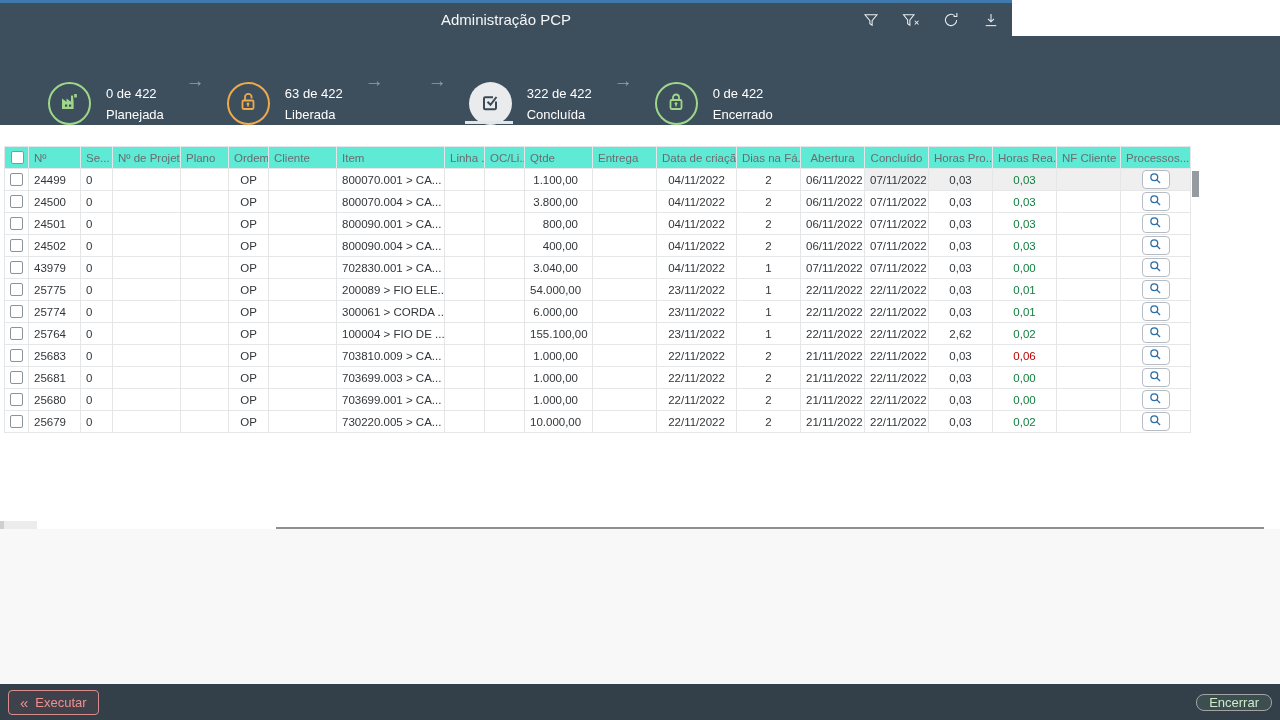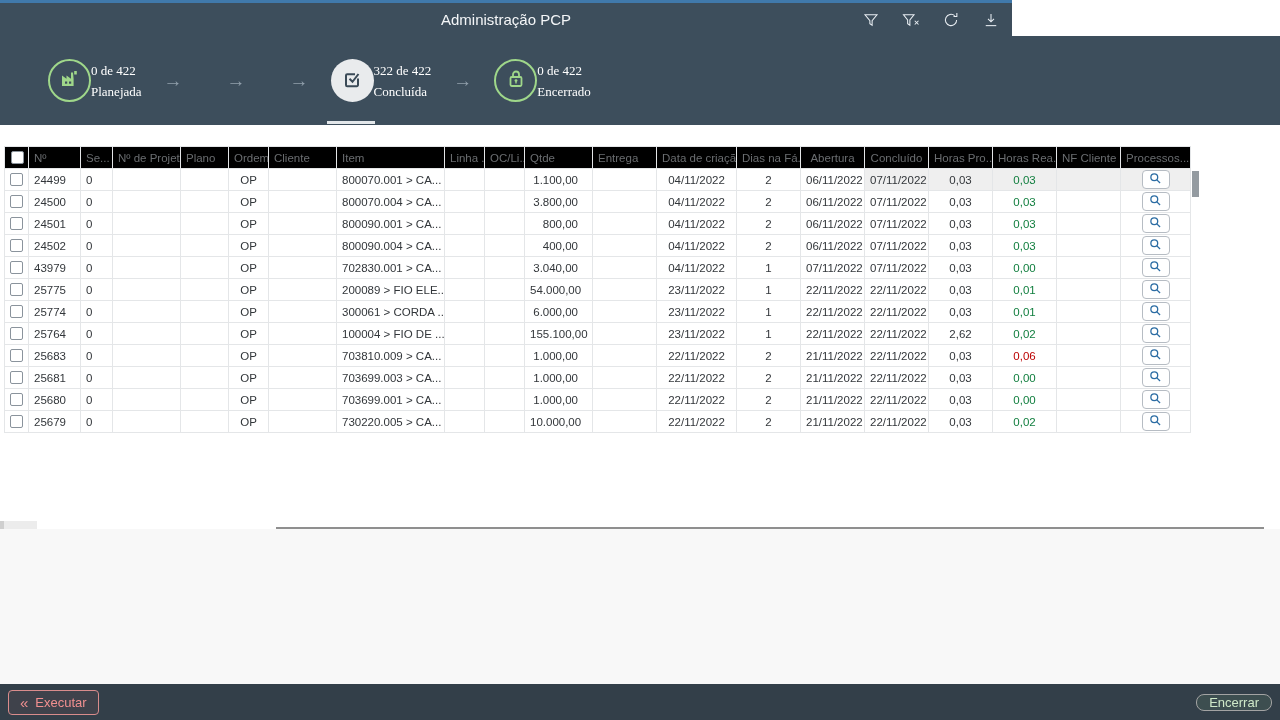--- a/index.html
+++ b/index.html
@@ -14,38 +14,38 @@
   .topbar-title { position:absolute; left:0; right:0; text-align:center;
     color:#f4f6f8; font-size:15px; }
   .topbar-icons { position:absolute; right:8px; display:flex; gap:14px; align-items:center; }
   .tb-ic { width:26px; height:26px; display:flex; align-items:center; justify-content:center;
     cursor:pointer; }
   .tb-ic svg { stroke:#e9eef3; fill:none; stroke-width:1.4; }
 
   
   .stagebar { position:absolute; top:36px; left:0; width:1280px; height:89px;
     background:#3d4e5c; display:flex; align-items:center; padding-left:48px; }
-  .stage { display:flex; align-items:center; gap:0; position:relative; height:100%;font-family:Liberation Serif, serif; }
+  .stage { display:flex; align-items:flex-end; gap:15px; position:relative; height:100%; }
   .stage-circle { width:43px; height:43px; border-radius:50%; border:2px solid;
     display:flex; align-items:center; justify-content:center; flex:0 0 auto; }
   .stage-circle.filled { border:none; }
   .stage-text { display:flex; flex-direction:column; justify-content:center; line-height:21px; }
   .stage-count { color:#ffffff; font-size:13px; }
   .stage-label { color:#ffffff; font-size:13px; }
   .stage-arrow { color:#93a1ad; font-size:19px; margin:0 22px; flex:0 0 auto; }
   .stage-underline { position:absolute; bottom:1px; left:-4px; width:48px; height:3px;
     background:#e3e7ea; }
 
   
   .content { position:absolute; top:125px; left:0; width:1280px; height:397px; background:#ffffff; }
   .tablewrap { position:absolute; top:21px; left:4px; width:1186px; }
   table { border-collapse:collapse; table-layout:fixed; width:1186px; font-size:11.5px; }
   th, td { border:1px solid #e4e6e8; height:22px; padding:0 5px; overflow:hidden;
     white-space:nowrap; color:#32363a; font-weight:400; }
-  th { color:#6a6d70; background:#000000; text-align:left;margin-top:12px; }
+  th { color:#6a6d70; background:#5eead4; text-align:left;margin-top:12px; }
   td { background:#ffffff; }
   td.hl { background:#efefef; }
   
   col.c-sel{width:24px} col.c-n{width:52px} col.c-se{width:32px} col.c-projeto{width:68px}
   col.c-plano{width:48px} col.c-ordem{width:40px} col.c-cliente{width:68px} col.c-item{width:108px}
   col.c-linha{width:40px} col.c-oc{width:40px} col.c-qtde{width:68px} col.c-entrega{width:64px}
   col.c-criacao{width:80px} col.c-dias{width:64px} col.c-abertura{width:64px} col.c-concluido{width:64px}
   col.c-horas_pro{width:64px} col.c-horas_rea{width:64px} col.c-nf{width:64px} col.c-processos{width:70px}
   th.c-ordem, td.c-ordem, th.c-criacao, td.c-criacao, th.c-dias, td.c-dias,
   th.c-abertura, td.c-abertura, th.c-concluido, td.c-concluido,
@@ -130,20 +130,36 @@
         </span>
       </span>
       <span class="stage-text">
         <span class="stage-count">0 de 422</span>
         <span class="stage-label">Planejada</span>
       </span>
     </div>
 
     <span class="stage-arrow">→</span>
 
+    <div class="stage">
+      <span class="stage-circle" style="border-color:#edaa4a">
+        <span>
+          <svg width="24" height="24" viewBox="0 0 24 24" fill="none" stroke="#edaa4a" stroke-width="1.8">
+            <rect x="6.5" y="10.5" width="11" height="8.5" rx="1.2"></rect>
+            <path d="M9 10.5 V7.2 a3.3 3.3 0 0 1 6.6 0 V8.4"></path>
+            <circle cx="12" cy="14" r="1.4" fill="#edaa4a" stroke="none"></circle>
+            <path d="M12 14.5 v2.3" stroke-width="1.4"></path>
+          </svg>
+        </span>
+      </span>
+      <span class="stage-text">
+        <span class="stage-count">63 de 422</span>
+        <span class="stage-label">Liberada</span>
+      </span>
+    </div>
 
     <span class="stage-arrow">→</span>
 
 
     <span class="stage-arrow">→</span>
 
     <div class="stage">
       <span class="stage-circle filled" style="background:#e9ebed">
         <span>
           <svg width="24" height="24" viewBox="0 0 24 24" fill="none" stroke="#3a4a57" stroke-width="2">

